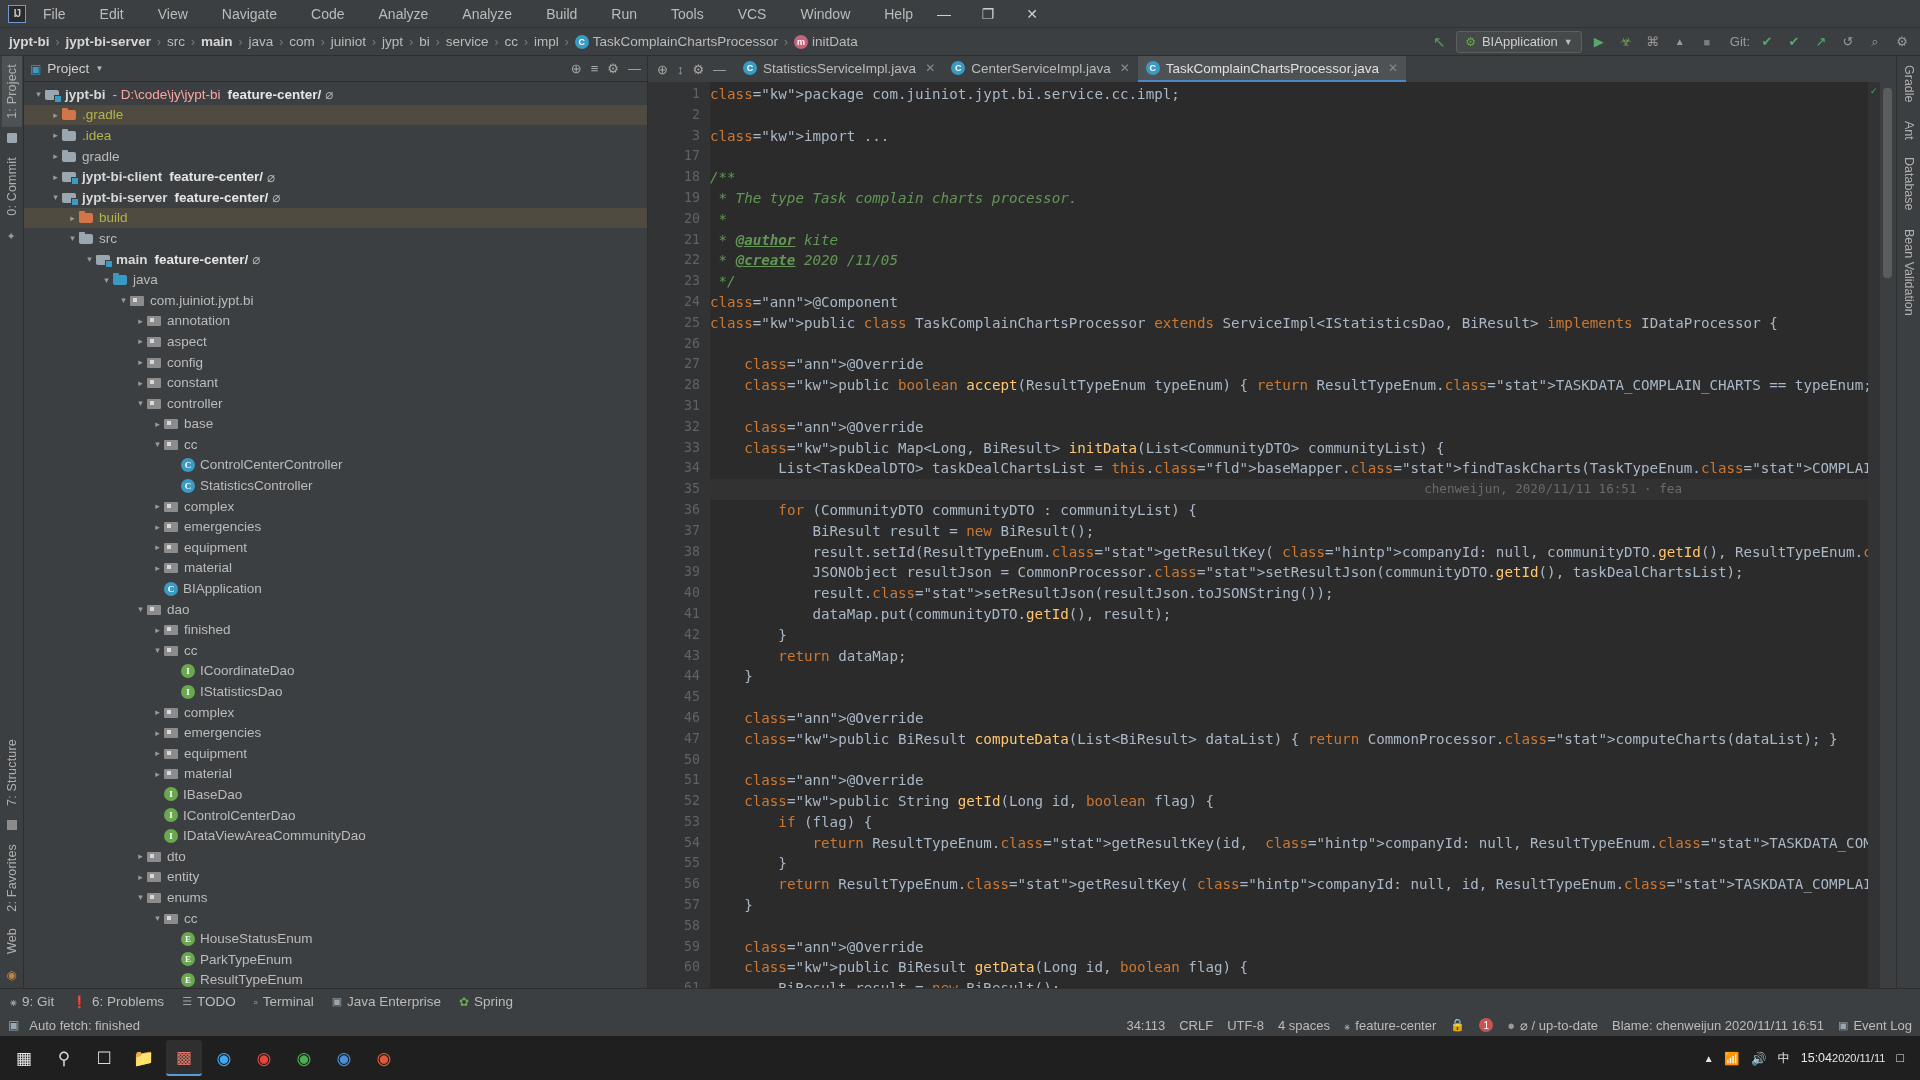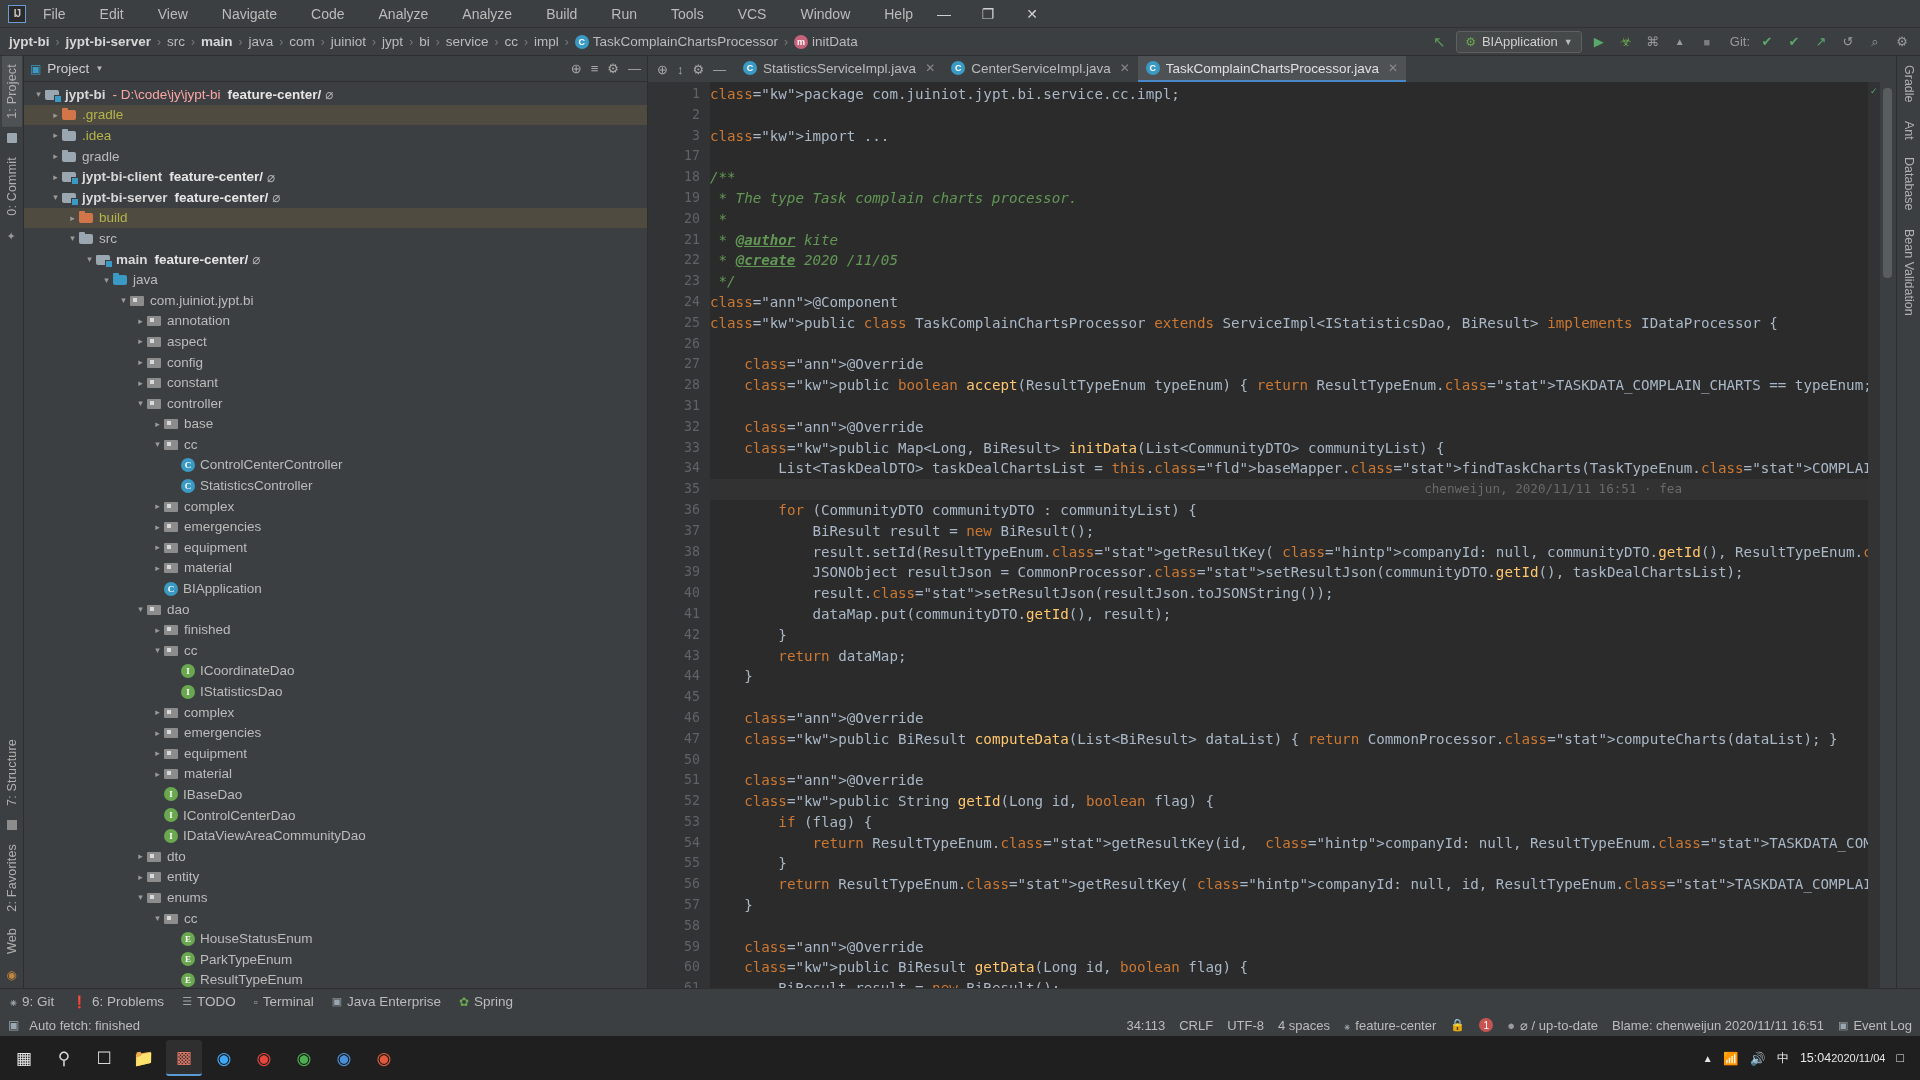--- a/index.html
+++ b/index.html
@@ -724,18 +724,18 @@
     <div class="tb-ico" style="color:#4caf50;">◉</div>
     <div class="tb-ico" style="color:#4a90d9;">◉</div>
     <div class="tb-ico" style="color:#e05a3a;">◉</div>
     <div class="tb-right">
       <span style="font-size:10px;">▲</span>
       <span>📶</span>
       <span>🔊</span>
       <span style="font-size:12px;">中</span>
       <span class="clock">
         <span>15:04</span>
-        <span style="font-size:11px;">2020/11/04</span>
+        <span style="font-size:11px;">2020/11/11</span>
       </span>
       <span>□</span>
     </div>
   </div>
 </div>
 
 </body></html>

